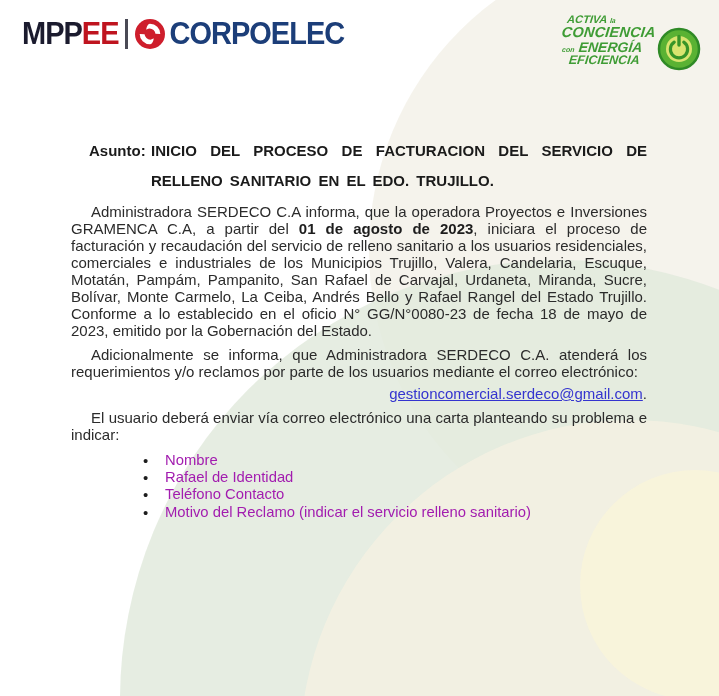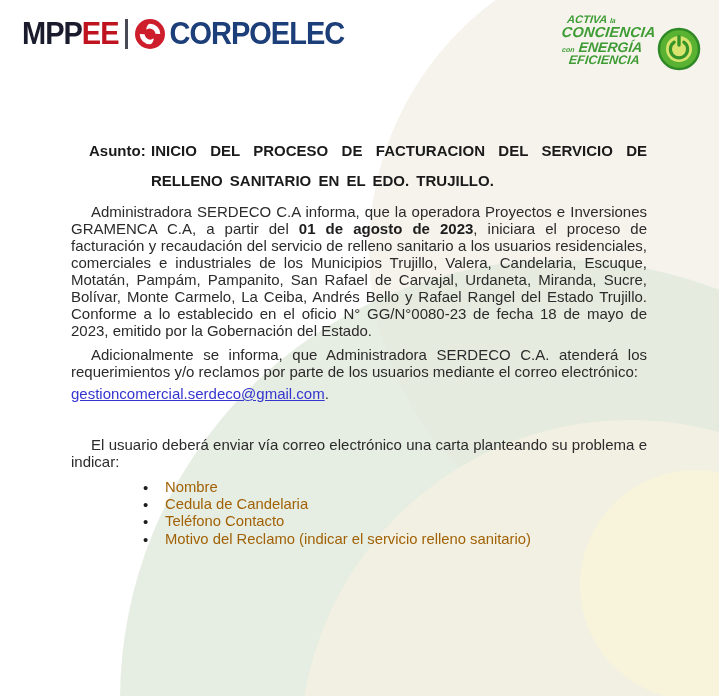--- a/index.html
+++ b/index.html
@@ -44,27 +44,27 @@
 
   
   .content { position:absolute; left:71px; right:72px; top:136px; font-size:15px; }
   .subject { display:flex; font-weight:bold; color:#1a1a1a; line-height:30px; }
   .subject-label { flex:none; width:62px;margin-left:18px; }
   .subject-text { text-align:justify; word-spacing:3px; }
 
   p.body-par { text-align:justify; text-indent:20px; line-height:17px; color:#2b2b2b; }
   .par1 { margin-top:7px; }
   .par2 { margin-top:7px; }
-  .par3 { margin-top:27px; line-height:30px; }
+  .par3 { line-height:30px; }
   .bold { font-weight:bold; color:#1d1d1d; }
-  .center-line { text-align:left; line-height:28.5px; }
+  .center-line { text-align:right; line-height:28.5px; }
   a.email { color:#3434cf; text-decoration:underline; cursor:pointer; }
 
   ul.req-list { list-style:none; margin-top:9px; padding-left:72px; }
-  ul.req-list li { line-height:17.4px; color:#a16207; position:relative; padding-left:22px; font-size:14.8px; }
+  ul.req-list li { line-height:17.4px; color:#a21caf; position:relative; padding-left:22px; font-size:14.8px; }
   ul.req-list li::before { content:"\2022"; position:absolute; left:0; top:0; font-size:15px; color:#1d1d1d; }
 </style>
 </head>
 <body>
 
 <div class="page">
 
   <div class="wm wm-cream-top"></div>
   <div class="wm wm-green-big"></div>
   <div class="wm wm-cream-inner"></div>
@@ -111,20 +111,20 @@
 
     <p class="body-par par1"><span>Administradora SERDECO C.A informa, que la operadora Proyectos e Inversiones GRAMENCA C.A, a partir del </span><span class="bold">01 de agosto de 2023</span><span>, iniciara el proceso de facturación y recaudación del servicio de relleno sanitario a los usuarios residenciales, comerciales e industriales de los Municipios Trujillo, Valera, Candelaria, Escuque, Motatán, Pampám, Pampanito, San Rafael de Carvajal, Urdaneta, Miranda, Sucre, Bolívar, Monte Carmelo, La Ceiba, Andrés Bello y Rafael Rangel del Estado Trujillo. Conforme a lo establecido en el oficio N° GG/N°0080-23 de fecha 18 de mayo de 2023, emitido por la Gobernación del Estado.</span></p>
 
     <p class="body-par par2"><span>Adicionalmente se informa, que Administradora SERDECO C.A. atenderá los requerimientos y/o reclamos por parte de los usuarios mediante el correo electrónico:</span></p>
     <div class="center-line"><a class="email">gestioncomercial.serdeco@gmail.com</a><span>.</span></div>
 
     <p class="body-par par3">El usuario deberá enviar vía correo electrónico una carta planteando su problema e indicar:</p>
 
     <ul class="req-list">
       <li>Nombre</li>
-      <li>Cedula de Candelaria</li>
+      <li>Rafael de Identidad</li>
       <li>Teléfono Contacto</li>
       <li>Motivo del Reclamo (indicar el servicio relleno sanitario)</li>
 
     </ul>
 
   </div>
 </div>
 
 </body></html>

